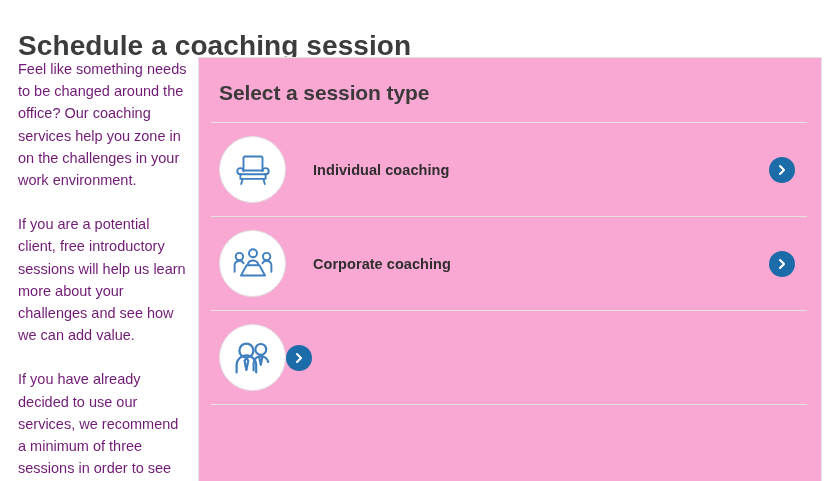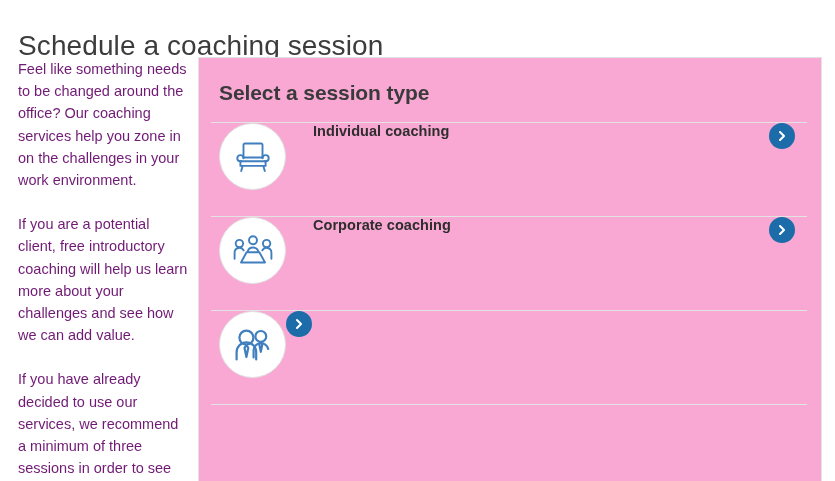--- a/index.html
+++ b/index.html
@@ -22,21 +22,21 @@
     height: 481px;
     box-sizing: border-box;
   }
 
   
   .page-title {
     position: absolute;
     left: 18px;
     top: 8px;
     font-size: 28px;
-    font-weight: 400;
+    font-weight: 700;
     color: #3c3c3c;
     letter-spacing: 0.1px;
     line-height: 38px;
     white-space: nowrap;
   }
 
   
   .intro-col {
     position: absolute;
     left: 18px;
@@ -76,20 +76,21 @@
     margin-top: 14px;
   }
   .divider {
     height: 1px;
     background: #e3e3e3;
     margin: 0 14px 0 12px;
   }
 
   .option-row {
     display: flex;
+    align-items: center;
     height: 93px;
     padding: 0 14px 0 20px;
     box-sizing: border-box;
     cursor: pointer;
   }
 
   .opt-icon-wrap {
     flex: 0 0 auto;
     width: 65px;
     height: 65px;
@@ -129,21 +130,21 @@
 </style>
 </head>
 <body>
 
 <div class="page">
 
   <h1 class="page-title">Schedule a coaching session</h1>
 
   <div class="intro-col">
     <p class="intro-para">Feel like something needs to be changed around the office? Our coaching services help you zone in on the challenges in your work environment.</p>
-    <p class="intro-para">If you are a potential client, free introductory coaching will help us learn more about your challenges and see how we can add value.</p>
+    <p class="intro-para">If you are a potential client, free introductory sessions will help us learn more about your challenges and see how we can add value.</p>
     <p class="intro-para">If you have already decided to use our services, we recommend a minimum of three sessions in order to see initial results.</p>
   </div>
 
   <div class="card">
 
     <div class="card-title">Select a session type</div>
 
     <div class="option-list">
 
       <div class="divider"></div>

